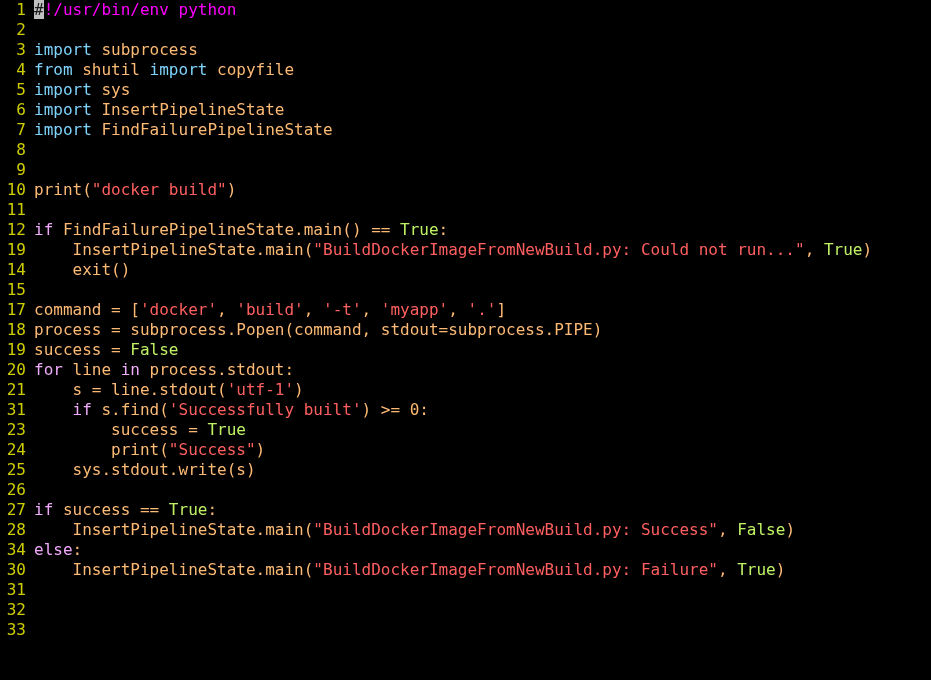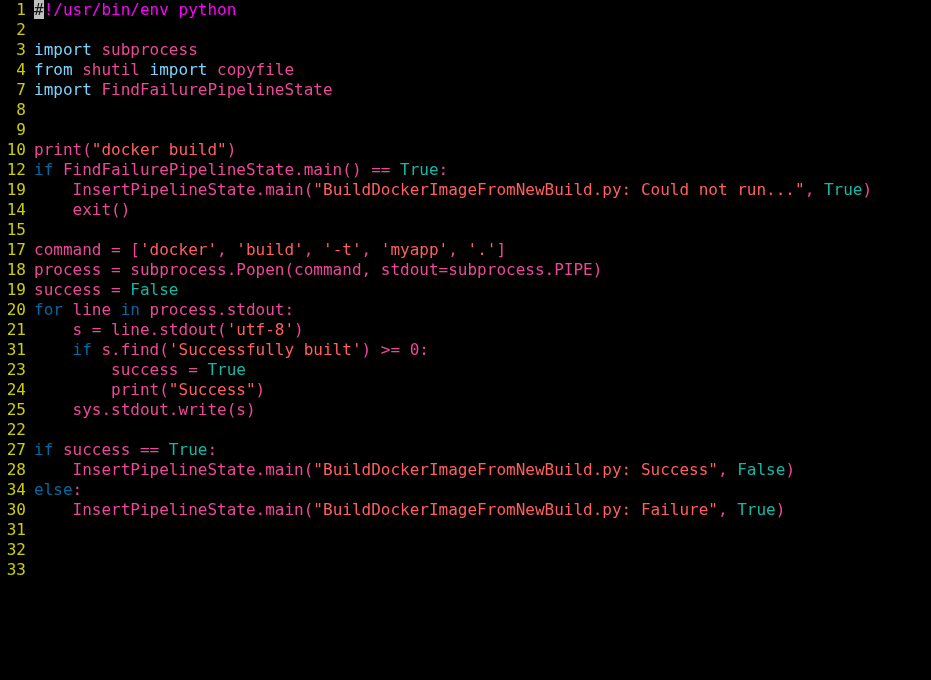--- a/index.html
+++ b/index.html
@@ -46,57 +46,60 @@
   .ln-gap {
     display: inline-block;
     width: 8px;
   }
   .code {
     display: inline;
     color: #00cd00;
   }
   
   .tok-import   { color: #7dd3fc; }
-  .tok-keyword  { color: #0369a1; margin-top: 28px; }
+  .tok-keyword  { color: #f0abfc; margin-top: 28px; }
   .tok-string   { color: #ff5f5f; }
-  .tok-const    { color: #14b8a6; }
-  .tok-plain    { color: #ec4899; }
+  .tok-const    { color: #bef264; }
+  .tok-plain    { color: #fdba74; }
   .tok-comment  { color: #ff00ff; }
   .cursor-block {
     background: #c0c0c0;
     color: #1a1a1a;
   }
 </style>
 </head>
 <body>
 
 <div id="editor">
   <div class="code-area" id="code-area">
       <div class="line"><span class="ln">1</span><span class="ln-gap"></span><span class="code"><span class="tok-comment cursor-block">#</span><span class="tok-comment">!/usr/bin/env python</span></span></div>
       <div class="line"><span class="ln">2</span><span class="ln-gap"></span><span class="code"></span></div>
       <div class="line"><span class="ln">3</span><span class="ln-gap"></span><span class="code"><span class="tok-import">import</span><span class="tok-plain"> </span><span class="tok-plain">subprocess</span></span></div>
       <div class="line"><span class="ln">4</span><span class="ln-gap"></span><span class="code"><span class="tok-import">from</span><span class="tok-plain"> shutil </span><span class="tok-import">import</span><span class="tok-plain"> copyfile</span></span></div>
+      <div class="line"><span class="ln">5</span><span class="ln-gap"></span><span class="code"><span class="tok-import">import</span><span class="tok-plain"> sys</span></span></div>
+      <div class="line"><span class="ln">6</span><span class="ln-gap"></span><span class="code"><span class="tok-import">import</span><span class="tok-plain"> InsertPipelineState</span></span></div>
       <div class="line"><span class="ln">7</span><span class="ln-gap"></span><span class="code"><span class="tok-import">import</span><span class="tok-plain"> FindFailurePipelineState</span></span></div>
       <div class="line"><span class="ln">8</span><span class="ln-gap"></span><span class="code"></span></div>
       <div class="line"><span class="ln">9</span><span class="ln-gap"></span><span class="code"></span></div>
       <div class="line"><span class="ln">10</span><span class="ln-gap"></span><span class="code"><span class="tok-plain">print(</span><span class="tok-string">"docker build"</span><span class="tok-plain">)</span></span></div>
+      <div class="line"><span class="ln">11</span><span class="ln-gap"></span><span class="code"></span></div>
       <div class="line"><span class="ln">12</span><span class="ln-gap"></span><span class="code"><span class="tok-keyword">if</span><span class="tok-plain"> FindFailurePipelineState.main() == </span><span class="tok-const">True</span><span class="tok-plain">:</span></span></div>
       <div class="line"><span class="ln">19</span><span class="ln-gap"></span><span class="code"><span class="tok-plain">    InsertPipelineState.main(</span><span class="tok-string">"BuildDockerImageFromNewBuild.py: Could not run..."</span><span class="tok-plain">, </span><span class="tok-const">True</span><span class="tok-plain">)</span></span></div>
       <div class="line"><span class="ln">14</span><span class="ln-gap"></span><span class="code"><span class="tok-plain">    exit()</span></span></div>
       <div class="line"><span class="ln">15</span><span class="ln-gap"></span><span class="code"></span></div>
       <div class="line"><span class="ln">17</span><span class="ln-gap"></span><span class="code"><span class="tok-plain">command = [</span><span class="tok-string">'docker'</span><span class="tok-plain">, </span><span class="tok-string">'build'</span><span class="tok-plain">, </span><span class="tok-string">'-t'</span><span class="tok-plain">, </span><span class="tok-string">'myapp'</span><span class="tok-plain">, </span><span class="tok-string">'.'</span><span class="tok-plain">]</span></span></div>
       <div class="line"><span class="ln">18</span><span class="ln-gap"></span><span class="code"><span class="tok-plain">process = subprocess.Popen(command, stdout=subprocess.PIPE)</span></span></div>
       <div class="line"><span class="ln">19</span><span class="ln-gap"></span><span class="code"><span class="tok-plain">success = </span><span class="tok-const">False</span></span></div>
       <div class="line"><span class="ln">20</span><span class="ln-gap"></span><span class="code"><span class="tok-keyword">for</span><span class="tok-plain"> line </span><span class="tok-keyword">in</span><span class="tok-plain"> process.stdout:</span></span></div>
-      <div class="line"><span class="ln">21</span><span class="ln-gap"></span><span class="code"><span class="tok-plain">    s = line.stdout(</span><span class="tok-string">'utf-8'</span><span class="tok-plain">)</span></span></div>
+      <div class="line"><span class="ln">21</span><span class="ln-gap"></span><span class="code"><span class="tok-plain">    s = line.stdout(</span><span class="tok-string">'utf-1'</span><span class="tok-plain">)</span></span></div>
       <div class="line"><span class="ln">31</span><span class="ln-gap"></span><span class="code"><span class="tok-plain">    </span><span class="tok-keyword">if</span><span class="tok-plain"> s.find(</span><span class="tok-string">'Successfully built'</span><span class="tok-plain">) &gt;= 0:</span></span></div>
       <div class="line"><span class="ln">23</span><span class="ln-gap"></span><span class="code"><span class="tok-plain">        success = </span><span class="tok-const">True</span></span></div>
       <div class="line"><span class="ln">24</span><span class="ln-gap"></span><span class="code"><span class="tok-plain">        print(</span><span class="tok-string">"Success"</span><span class="tok-plain">)</span></span></div>
       <div class="line"><span class="ln">25</span><span class="ln-gap"></span><span class="code"><span class="tok-plain">    sys.stdout.write(s)</span></span></div>
-      <div class="line"><span class="ln">22</span><span class="ln-gap"></span><span class="code"></span></div>
+      <div class="line"><span class="ln">26</span><span class="ln-gap"></span><span class="code"></span></div>
       <div class="line"><span class="ln">27</span><span class="ln-gap"></span><span class="code"><span class="tok-keyword">if</span><span class="tok-plain"> success == </span><span class="tok-const">True</span><span class="tok-plain">:</span></span></div>
       <div class="line"><span class="ln">28</span><span class="ln-gap"></span><span class="code"><span class="tok-plain">    InsertPipelineState.main(</span><span class="tok-string">"BuildDockerImageFromNewBuild.py: Success"</span><span class="tok-plain">, </span><span class="tok-const">False</span><span class="tok-plain">)</span></span></div>
       <div class="line"><span class="ln">34</span><span class="ln-gap"></span><span class="code"><span class="tok-keyword">else</span><span class="tok-plain">:</span></span></div>
       <div class="line"><span class="ln">30</span><span class="ln-gap"></span><span class="code"><span class="tok-plain">    InsertPipelineState.main(</span><span class="tok-string">"BuildDockerImageFromNewBuild.py: Failure"</span><span class="tok-plain">, </span><span class="tok-const">True</span><span class="tok-plain">)</span></span></div>
       <div class="line"><span class="ln">31</span><span class="ln-gap"></span><span class="code"></span></div>
       <div class="line"><span class="ln">32</span><span class="ln-gap"></span><span class="code"></span></div>
       <div class="line"><span class="ln">33</span><span class="ln-gap"></span><span class="code"></span></div>
     </div>
 </div>
 

